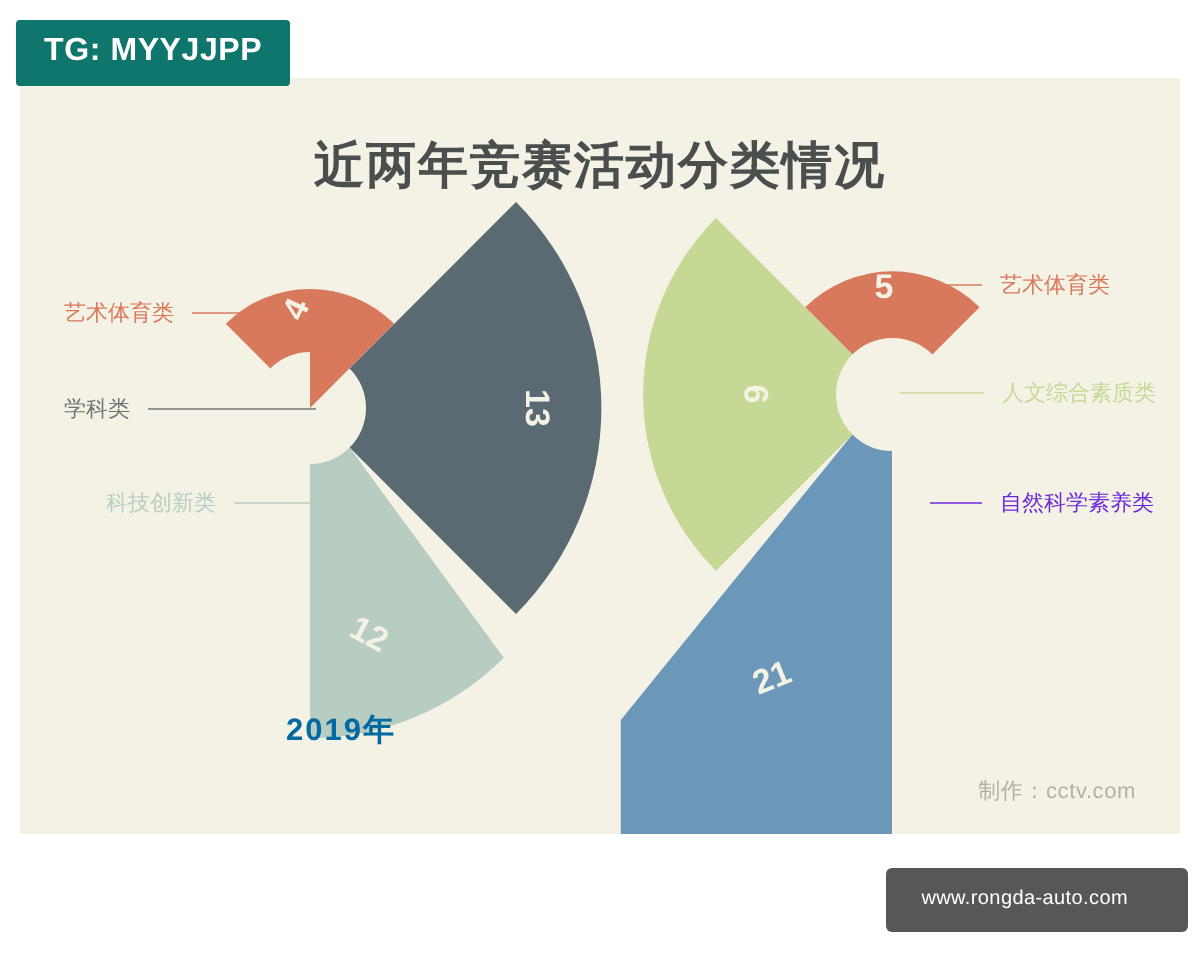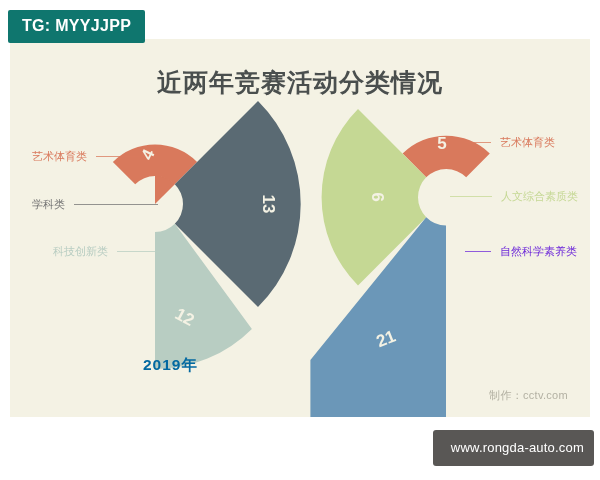--- a/index.html
+++ b/index.html
@@ -31,22 +31,22 @@
     white-space: nowrap;
   }
 
   
   #site-badge {
     position: absolute;
     right: 6px;
     bottom: 14px;
     background: #595755;
     color: #ffffff;
-    font-size: 13px;
-    padding: 10px 10px 11px 18px;
+    font-size: 10px;
+    padding: 10px 30px 11px 18px;
     border-radius: 3px;
     z-index: 20;
     white-space: nowrap;
     letter-spacing: 0.2px;
   }
 
   
   #card {
     position: absolute;
     left: 10px;

